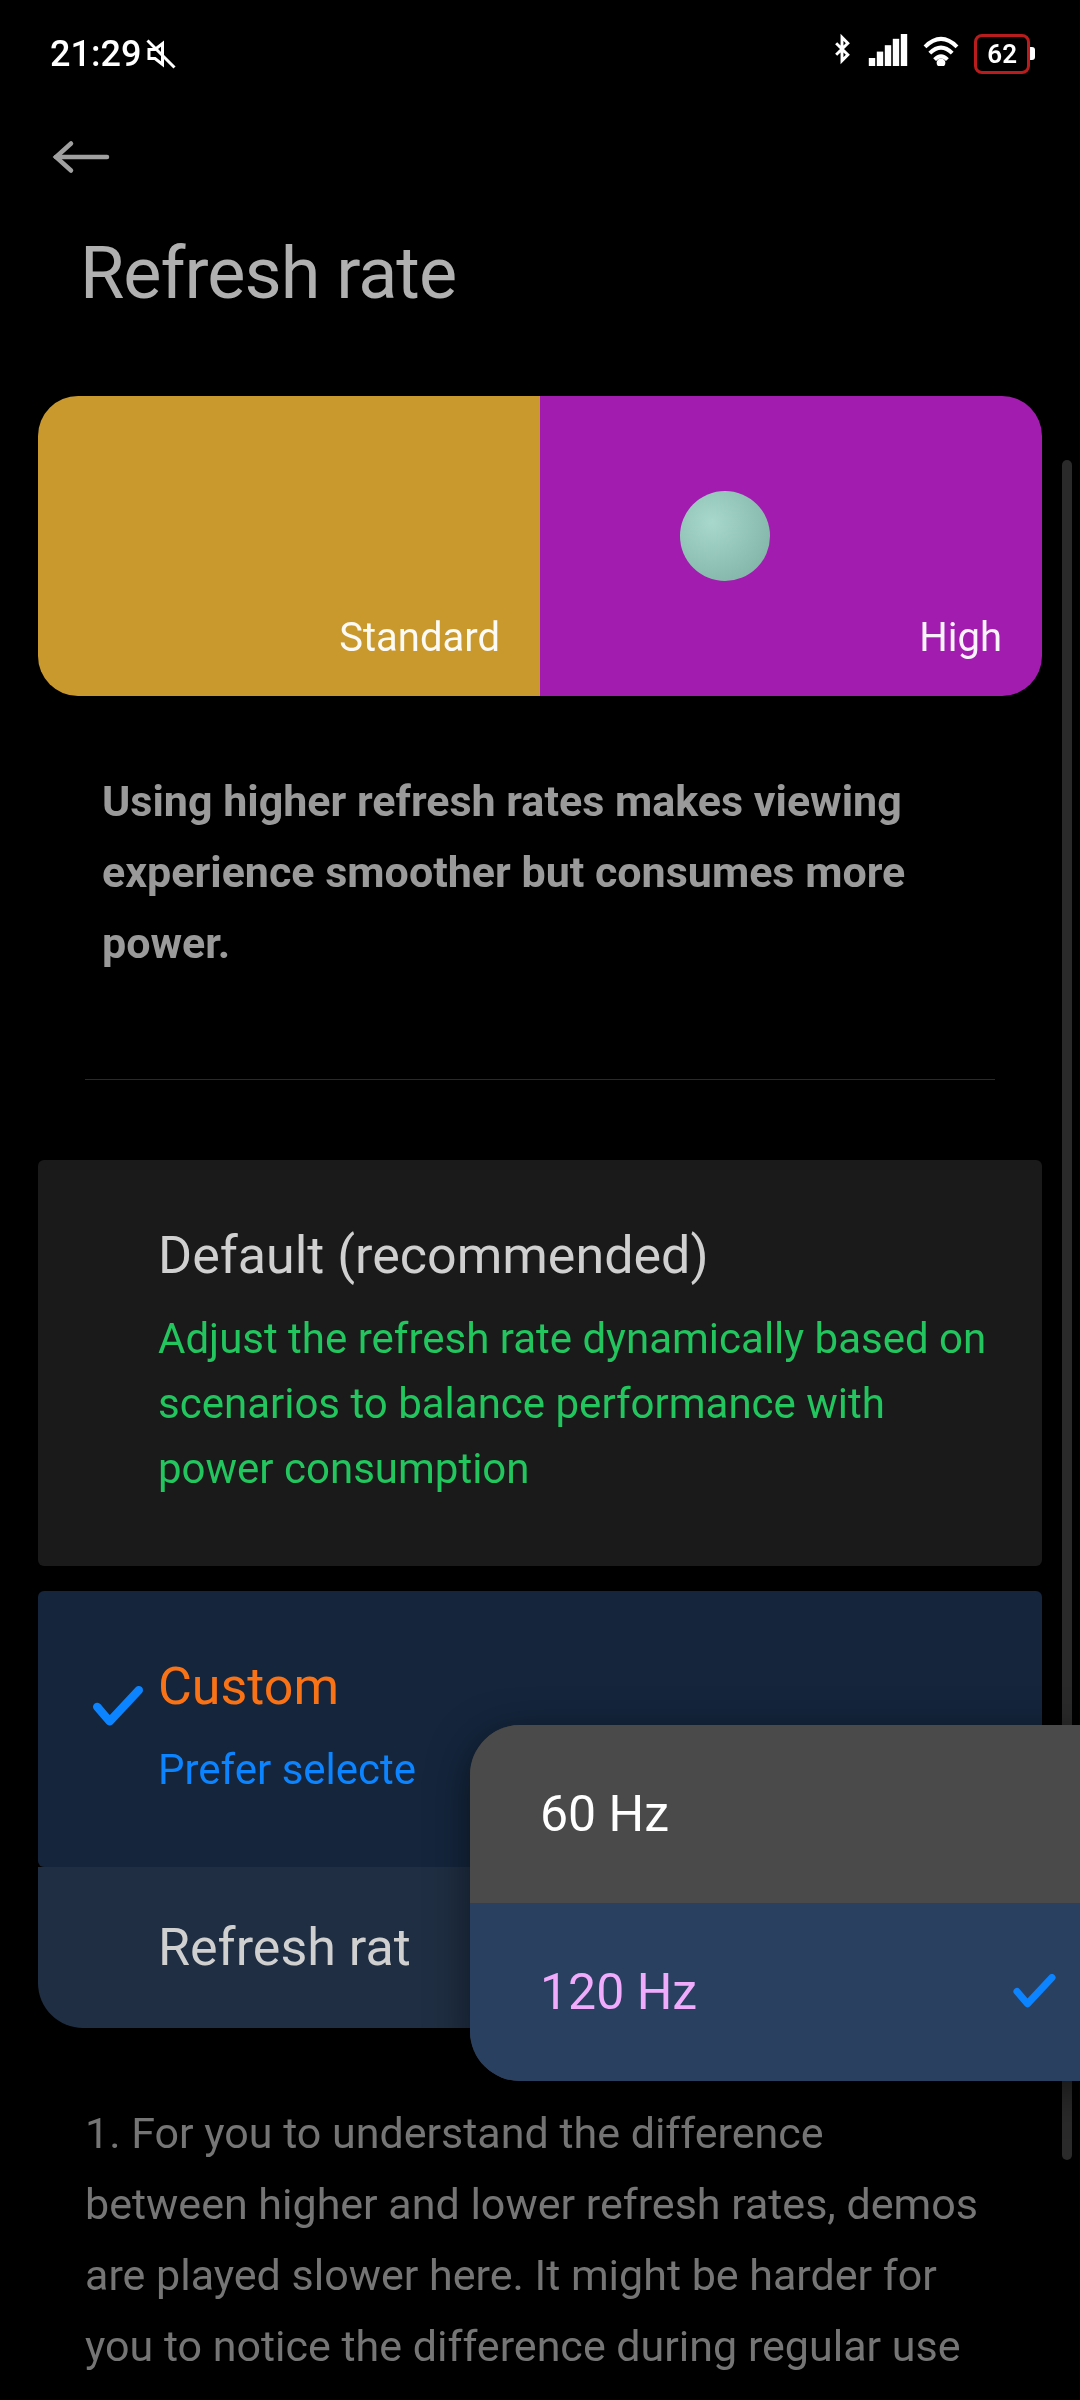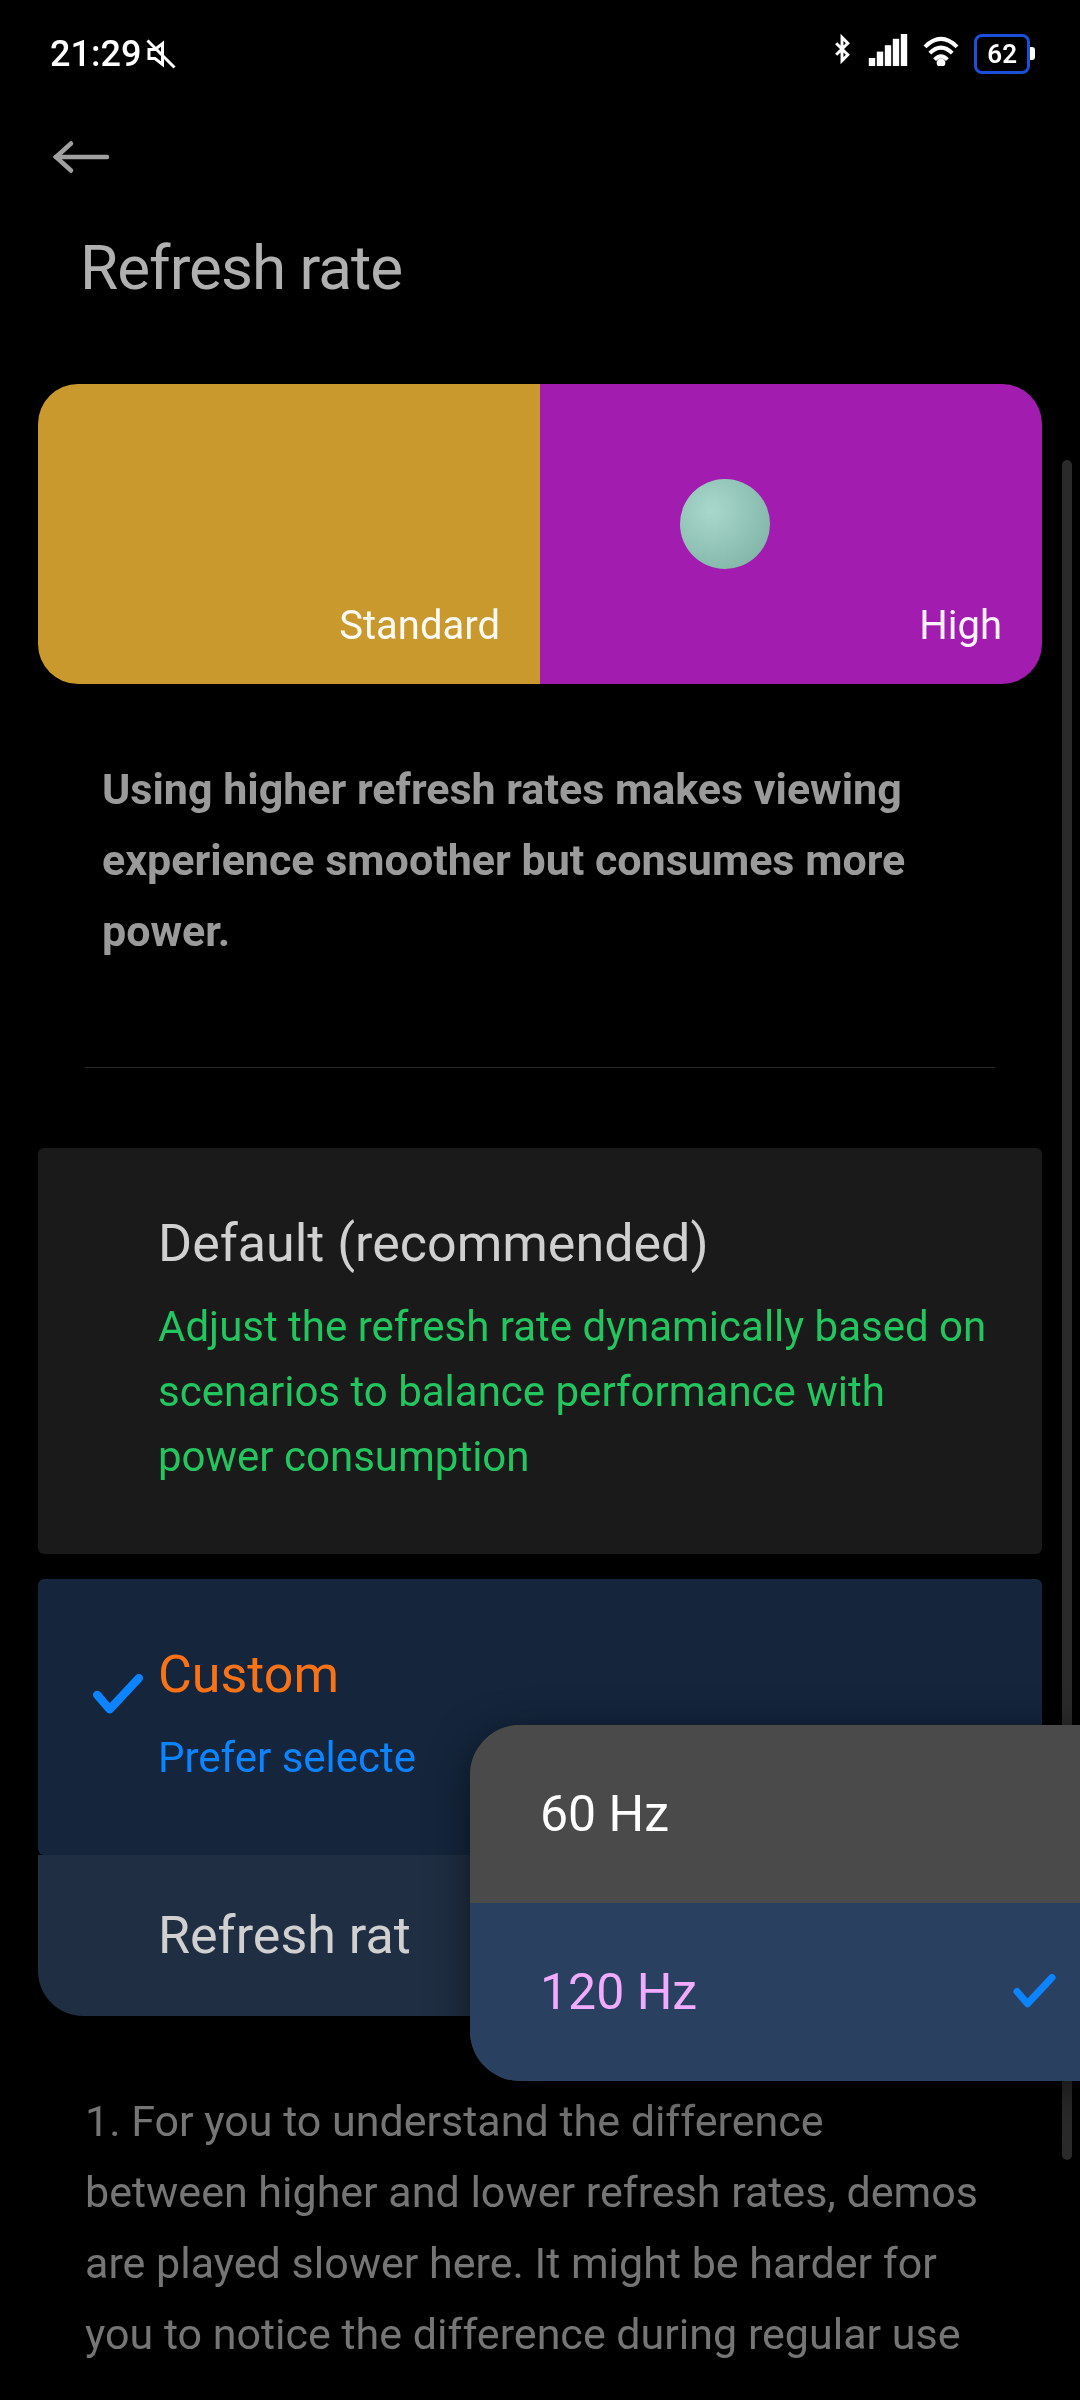--- a/index.html
+++ b/index.html
@@ -54,21 +54,21 @@
       width: 40px;
       height: 32px;
     }
 
     .icon-wifi svg {
       width: 42px;
       height: 32px;
     }
 
     .battery-box {
-      border: 3px solid #1d4ed8;
+      border: 3px solid #b91c1c;
       border-radius: 8px;
       padding: 2px 10px;
       font-size: 26px;
       font-weight: 600;
       position: relative;
     }
 
     .battery-box::after {
       content: '';
       position: absolute;
@@ -83,21 +83,21 @@
     .back-button {
       padding: 40px 50px 20px;
     }
 
     .back-button svg {
       width: 60px;
       height: 40px;
     }
 
     .page-title {
-      font-size: 62px;
+      font-size: 72px;
       font-weight: 400;
       color: #b0b0b0;
       padding: 30px 80px 80px;
       letter-spacing: -1px;
     }
 
     .demo-card {
       margin: 0 38px;
       border-radius: 40px;
       overflow: hidden;

